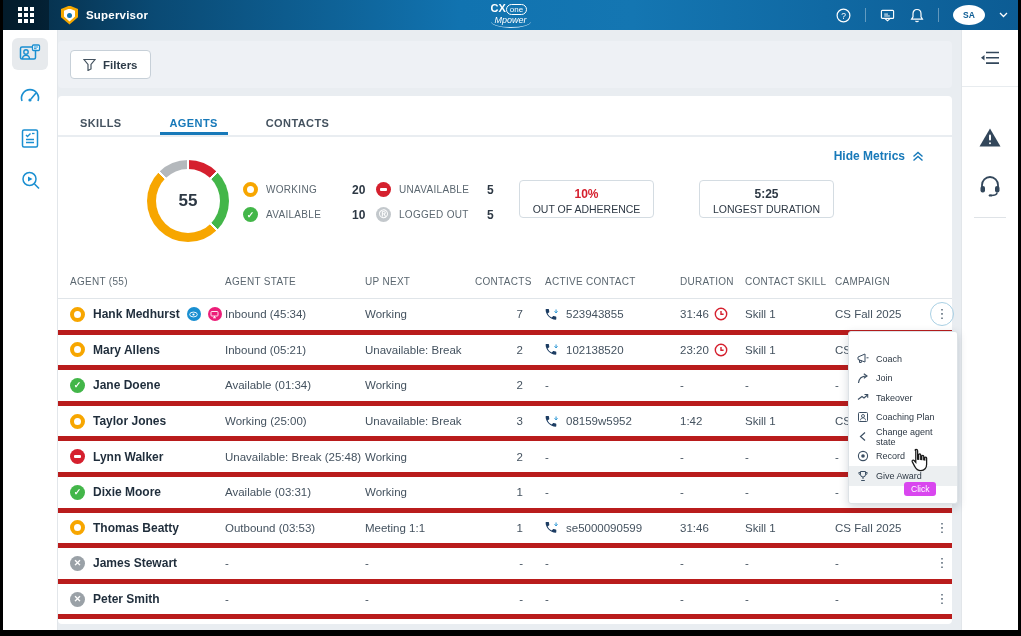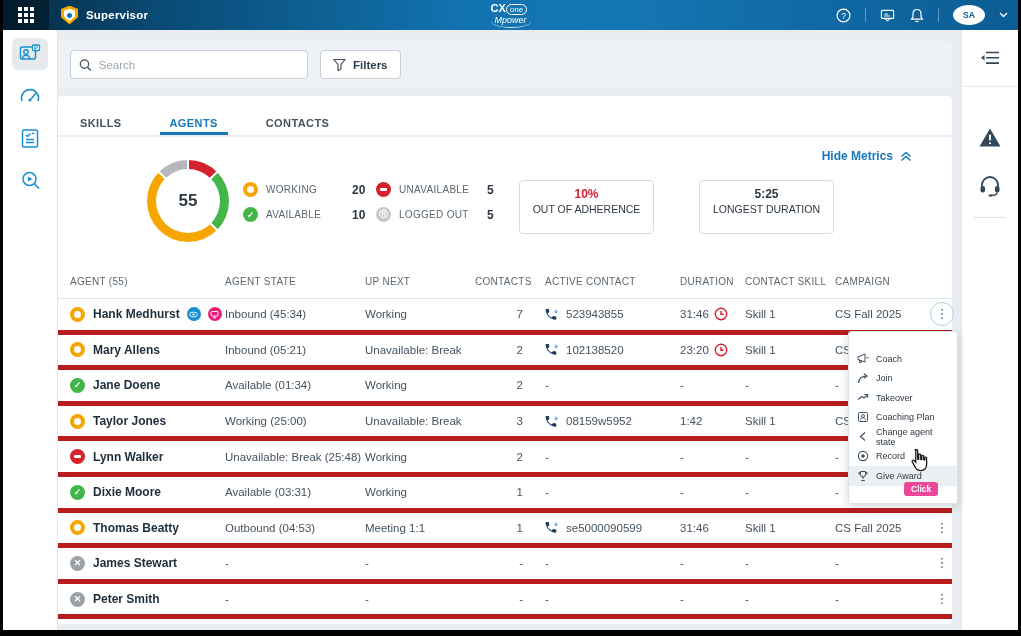--- a/index.html
+++ b/index.html
@@ -52,35 +52,35 @@
 
   
   .tabs-card { position:absolute; left:55px; top:96px; width:894px; height:39px; background:#fff; border-radius:4px 4px 0 0;
     display:flex; align-items:flex-end; padding-left:12px; z-index:4; }
   .tab { font-size:11px; font-weight:bold; letter-spacing:.4px; color:#44525f; padding:0 10px 6px; margin-right:28px; cursor:pointer; position:relative; }
   .tab.active { color:#1779b9; }
   .tab.active:after { content:""; position:absolute; left:0; right:0; bottom:0; height:3px; background:#1779b9; }
 
   
   .body-card { position:absolute; left:55px; top:137px; width:894px; height:487px; background:#fff; border-radius:0 0 4px 4px; z-index:4; }
-  .hide-metrics { position:absolute; right:40px; top:12px; display:flex; align-items:center; gap:7px;
+  .hide-metrics { position:absolute; right:28px; top:12px; display:flex; align-items:center; gap:7px;
     color:#1779b9; font-size:12px; font-weight:bold; cursor:pointer;padding-left:24px; }
 
   .donut { position:absolute; left:89px; top:23px; width:82px; height:82px; border-radius:50%; }
   .donut .hole { position:absolute; left:9px; top:9px; width:64px; height:64px; border-radius:50%; background:#fff;
     display:flex; align-items:center; justify-content:center; font-size:17px; font-weight:bold; color:#2d3844; }
 
   .legend { position:absolute; left:185px; top:40px; }
   .legend-row { display:flex; align-items:center; height:25px; }
   .legend-label { font-size:10px; color:#5b6770; letter-spacing:.3px; margin-left:8px; width:86px; }
   .legend-value { font-size:12px; font-weight:bold; color:#2d3844; }
   .legend-col2 { position:absolute; left:318px; top:40px; }
   .legend-col2 .legend-label { width:88px; }
 
-  .metric-card { position:absolute; top:43px; width:135px; height:54px; background:#fff; border:1px solid #d4dce2;
+  .metric-card { position:absolute; top:43px; width:135px; height:38px; background:#fff; border:1px solid #d4dce2;
     border-radius:4px; text-align:center; padding-top:6px; }
   .metric-card .mv { font-size:12px; font-weight:bold; color:#2d3844; }
   .metric-card .mv.red { color:#d5202e; }
   .metric-card .ml { font-size:10.5px; color:#2d3844; margin-top:2px; }
 
   
   .table-wrap { position:absolute; left:0; top:128px; width:894px; }
   .thead, .trow { display:grid; grid-template-columns:155px 140px 110px 70px 135px 65px 90px 95px 1fr;
     align-items:center; padding-left:12px; }
   .thead { height:34px; border-bottom:1px solid #e0e5e9; }
@@ -106,22 +106,22 @@
 
   
   .context-menu { position:absolute; left:845px; top:331px; width:110px; background:#fff; border:1px solid #dde2e6;
     border-radius:3px; box-shadow:0 3px 10px rgba(20,40,60,.18); z-index:20; padding:17px 0; }
   .menu-item { height:19.5px; display:flex; align-items:center; gap:7px; padding:0 8px; font-size:9px; color:#2d3844; cursor:pointer; }
   .menu-item.highlighted { background:#eceff1; }
   .menu-item svg { flex:none; }
 
   
   .cursor { position:absolute; left:903px; top:447px; z-index:40; pointer-events:none; }
-  .click-badge { position:absolute; left:901px; top:482px; z-index:40; background:#ec4899; color:#fff; font-size:8.5px;
-    font-weight:bold; border-radius:3px; padding:2px 7px; }
+  .click-badge { position:absolute; left:901px; top:482px; z-index:40; background:#d946ef; color:#fff; font-size:8.5px;
+    font-weight:normal; border-radius:3px; padding:2px 7px; }
 </style>
 </head>
 <body>
 
 <div id="app">
 
   <div class="topbar">
     <div class="waffle-box">
       <span class="waffle">
           <i></i>
@@ -226,27 +226,20 @@
           <rect x="2.5" y="12" width="4.5" height="6.5" rx="2" fill="#33475b"></rect>
           <rect x="17" y="12" width="4.5" height="6.5" rx="2" fill="#33475b"></rect>
           <path d="M19 18.5 c0 2.5-3 3-6 3" fill="none" stroke="#33475b" stroke-width="1.6"></path>
           <ellipse cx="12.4" cy="21.4" rx="1.7" ry="1.2" fill="#33475b"></ellipse>
         </svg>
     </div>
     <div class="rr-div"></div>
   </div>
 
   <div class="search-panel">
-    <div class="search-box">
-      <svg width="14" height="14" viewBox="0 0 14 14">
-          <circle cx="6" cy="6" r="4.6" fill="none" stroke="#44525f" stroke-width="1.4"></circle>
-          <path d="M9.5 9.5 L13 13" stroke="#44525f" stroke-width="1.4"></path>
-        </svg>
-      <input type="text" placeholder="Search" style="">
-    </div>
     <button class="filters-btn">
       <svg width="13" height="13" viewBox="0 0 13 13">
           <path d="M1 1.5 h11 L8 6.5 v4.5 l-3 1.5 v-6 Z" fill="none" stroke="#44525f" stroke-width="1.2"></path>
         </svg>
       <span>Filters</span>
     </button>
   </div>
 
   <div class="tabs-card">
     <div class="tab">SKILLS</div>
@@ -469,21 +462,21 @@
             <div class="cell">-</div>
             <div class="cell">
               <button class="kebab">⋮</button>
             </div>
           </div>
           <div class="trow">
             <div class="cell">
               <span class="state-ico working"></span>
               <span class="name">Thomas Beatty</span>
             </div>
-            <div class="cell">Outbound (04:53)</div>
+            <div class="cell">Outbound (03:53)</div>
             <div class="cell">Meeting 1:1</div>
             <div class="cell right">1</div>
             <div class="cell">
               <svg width="16" height="13" viewBox="0 0 16 13">
                 <path d="M2.6 5.4 c0.9 1.8 2.3 3.2 4.1 4.1 l1.3-1.3 c0.2-0.2 0.4-0.2 0.6-0.1 0.7 0.2 1.4 0.3 2.1 0.3 0.4 0 0.6 0.3 0.6 0.6 v2.1 c0 0.4-0.3 0.6-0.6 0.6 C5.3 11.7 0.6 7 0.6 1.6 0.6 1.3 0.9 1 1.2 1 h2.2 c0.4 0 0.6 0.3 0.6 0.6 0 0.7 0.1 1.4 0.3 2.1 0.1 0.2 0 0.4-0.1 0.6 L2.6 5.4 Z" fill="#1d3d63"></path>
                 <path d="M13 3.5 v4 M13 7.5 l-1.8-1.8 M13 7.5 l1.8-1.8" stroke="#1a8fd1" stroke-width="1.1" fill="none" transform="translate(0,-1.5) scale(0.85)"></path>
               </svg>
               <span>se5000090599</span>
             </div>
             <div class="cell">

